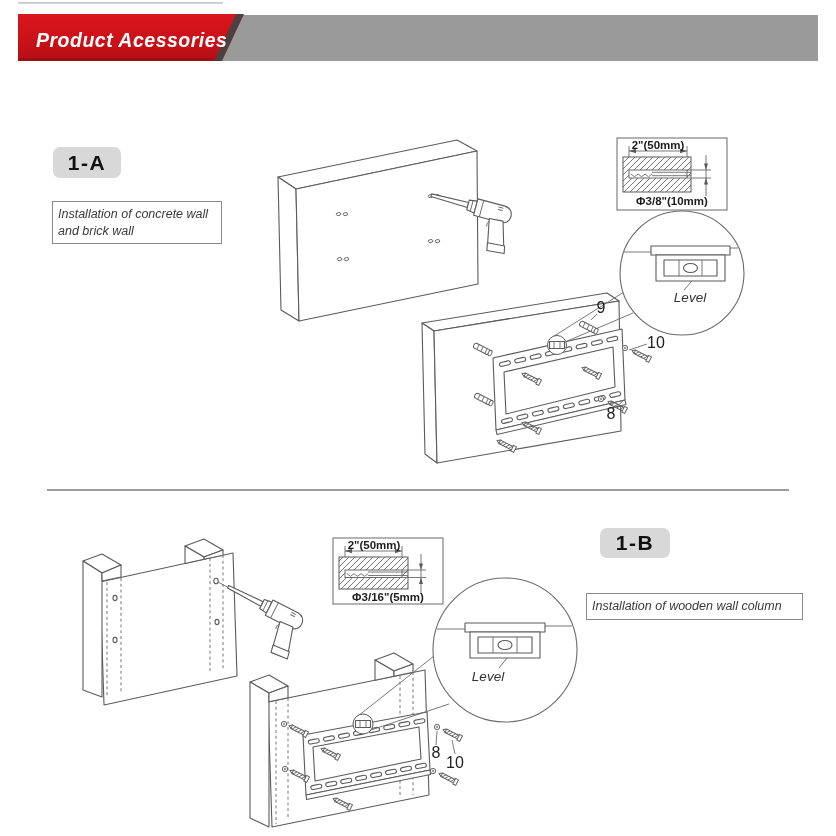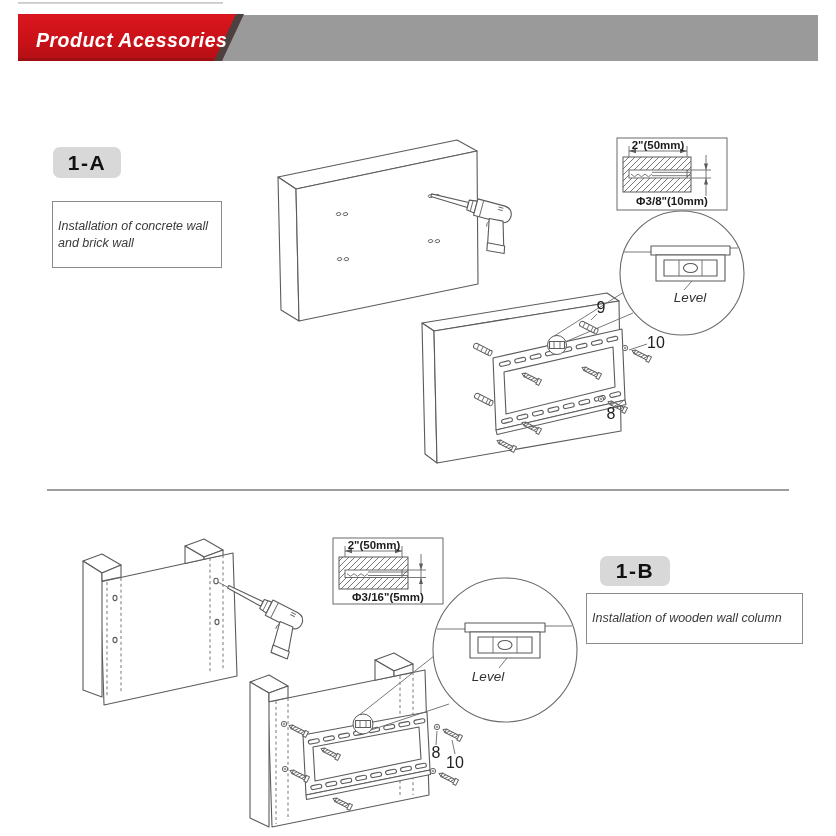--- a/index.html
+++ b/index.html
@@ -12,21 +12,21 @@
   .dash{fill:none;stroke:#777;stroke-width:1;stroke-dasharray:3 2.8;}
   .dim{font:600 11.5px "Liberation Sans",sans-serif;fill:#1c1c1c;}
   .num{font:16px "Liberation Sans",sans-serif;fill:#222;}
   .lvl{font:italic 13.5px "Liberation Sans",sans-serif;fill:#333;}
   .tc{text-anchor:middle;}
   .title{font:italic 600 19.5px "Liberation Sans",sans-serif;fill:#ffffff;letter-spacing:.5px;}
   .badge{position:absolute;background:#d8d8d8;border-radius:7px;display:flex;
          align-items:center;justify-content:center;font-weight:700;font-size:21px;
          color:#111;letter-spacing:1.5px;}
   .descbox{position:absolute;border:1px solid #8a8a8a;background:#fff;color:#3a3a3a;
-           font-style:italic;font-size:12.5px;line-height:1.32;padding:16px 5px;}
+           font-style:italic;font-size:12.5px;line-height:1.32;padding:4px 5px;}
   .nowrap{white-space:nowrap;}
 </style>
 </head>
 <body>
 
 <div id="page">
 
 <svg id="art" width="836" height="836" viewBox="0 0 836 836">
   <defs>
     <pattern id="hatch" width="6" height="6" patternUnits="userSpaceOnUse">
@@ -296,17 +296,17 @@
   </g>
 </svg>
 
 <div class="badge" style="left:53px;top:147px;width:68px;height:31px;">1-A</div>
 
 <div class="descbox" style="left:52px;top:201px;width:158px;">
   <div>Installation of concrete wall</div>
   <div>and brick wall</div>
 </div>
 
-<div class="badge" style="left:600px;top:556px;width:70px;height:30px;">1-B</div>
+<div class="badge" style="left:600px;top:528px;width:70px;height:30px;">1-B</div>
 
 <div class="descbox nowrap" style="left:586px;top:593px;width:205px;">Installation of wooden wall column</div>
 
 </div>
 
 </body></html>

